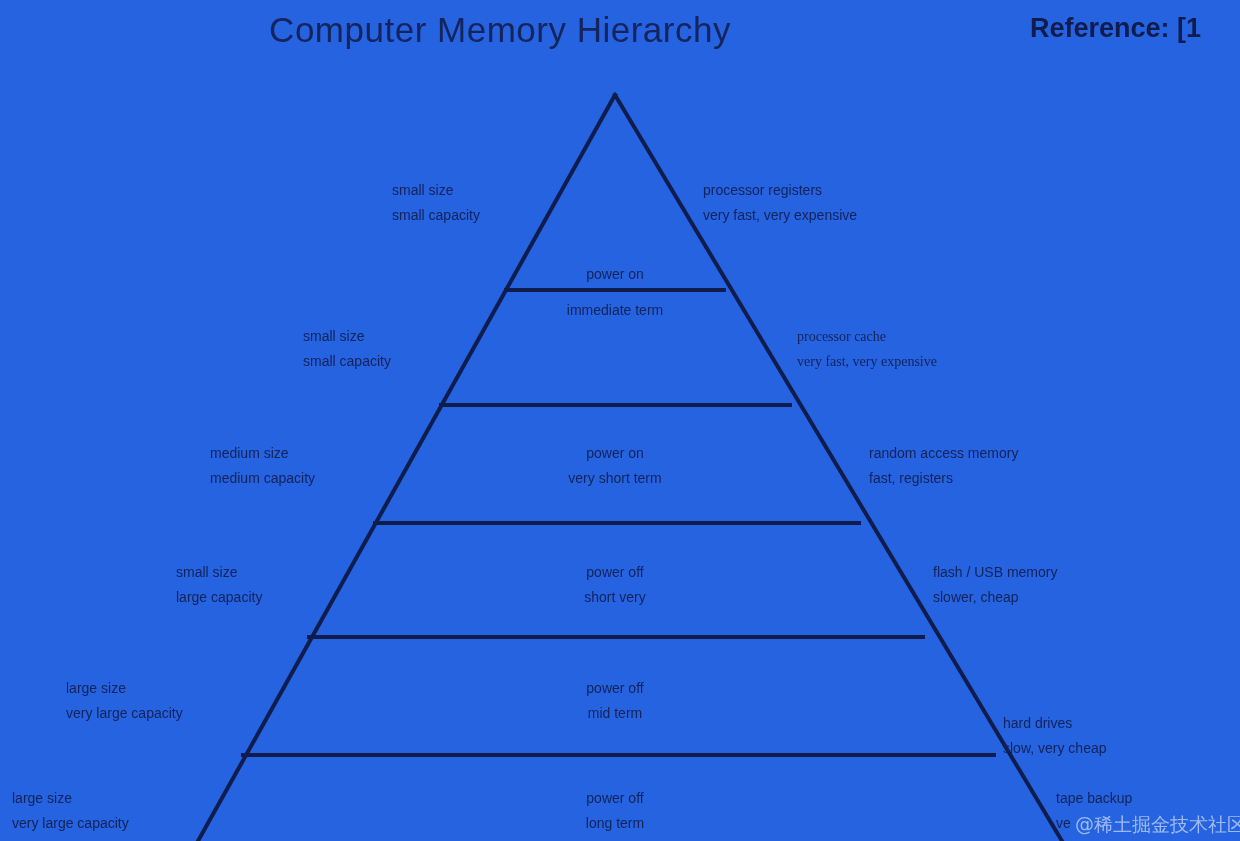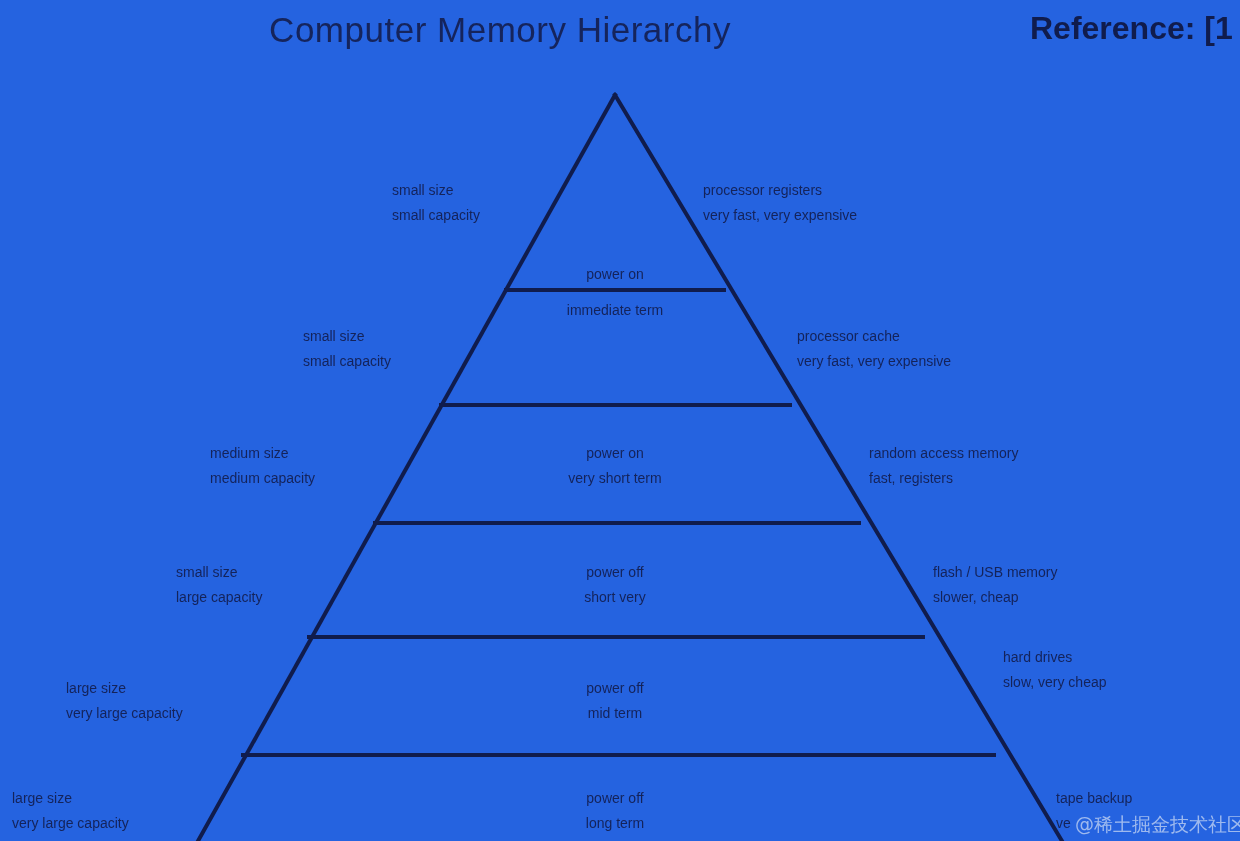--- a/index.html
+++ b/index.html
@@ -29,21 +29,21 @@
     line-height: 56px;
     font-weight: 400;
     color: #15245c;
     letter-spacing: 0.5px;
     white-space: nowrap;
   }
   #reference {
     position: absolute;
     left: 1030px;
     top: 8px;
-    font-size: 32px;
+    font-size: 27px;
     line-height: 40px;
     font-weight: 700;
     color: #101c4d;
     white-space: nowrap;
   }
   
   #pyramid {
     position: absolute;
     left: 0;
     top: 0;
@@ -116,21 +116,21 @@
 
   <div class="lbl mid-lbl" style="left:615px; top:298px;">
     <span>immediate term</span>
   </div>
 
   <div class="lbl left-lbl" style="left:303px; top:324px;">
     <span>small size</span>
     <span class="l2">small capacity</span>
   </div>
 
-  <div class="lbl right-lbl" style="left:797px; top:324px;">
+  <div class="lbl right-lbl" style="left:797px; top:324px;font-family:Liberation Serif, serif;">
     <span>processor cache</span>
     <span class="l2">very fast, very expensive</span>
   </div>
 
   <div class="lbl left-lbl" style="left:210px; top:441px;">
     <span>medium size</span>
     <span class="l2">medium capacity</span>
   </div>
 
   <div class="lbl mid-lbl" style="left:615px; top:441px;">
@@ -161,21 +161,21 @@
   <div class="lbl left-lbl" style="left:66px; top:676px;">
     <span>large size</span>
     <span class="l2">very large capacity</span>
   </div>
 
   <div class="lbl mid-lbl" style="left:615px; top:676px;">
     <span>power off</span>
     <span class="l2">mid term</span>
   </div>
 
-  <div class="lbl right-lbl" style="left:1003px; top:645px;">
+  <div class="lbl right-lbl" style="left:1003px; top:711px;">
     <span>hard drives</span>
     <span class="l2">slow, very cheap</span>
   </div>
 
   <div class="lbl left-lbl" style="left:12px; top:786px;">
     <span>large size</span>
     <span class="l2">very large capacity</span>
   </div>
 
   <div class="lbl mid-lbl" style="left:615px; top:786px;">

